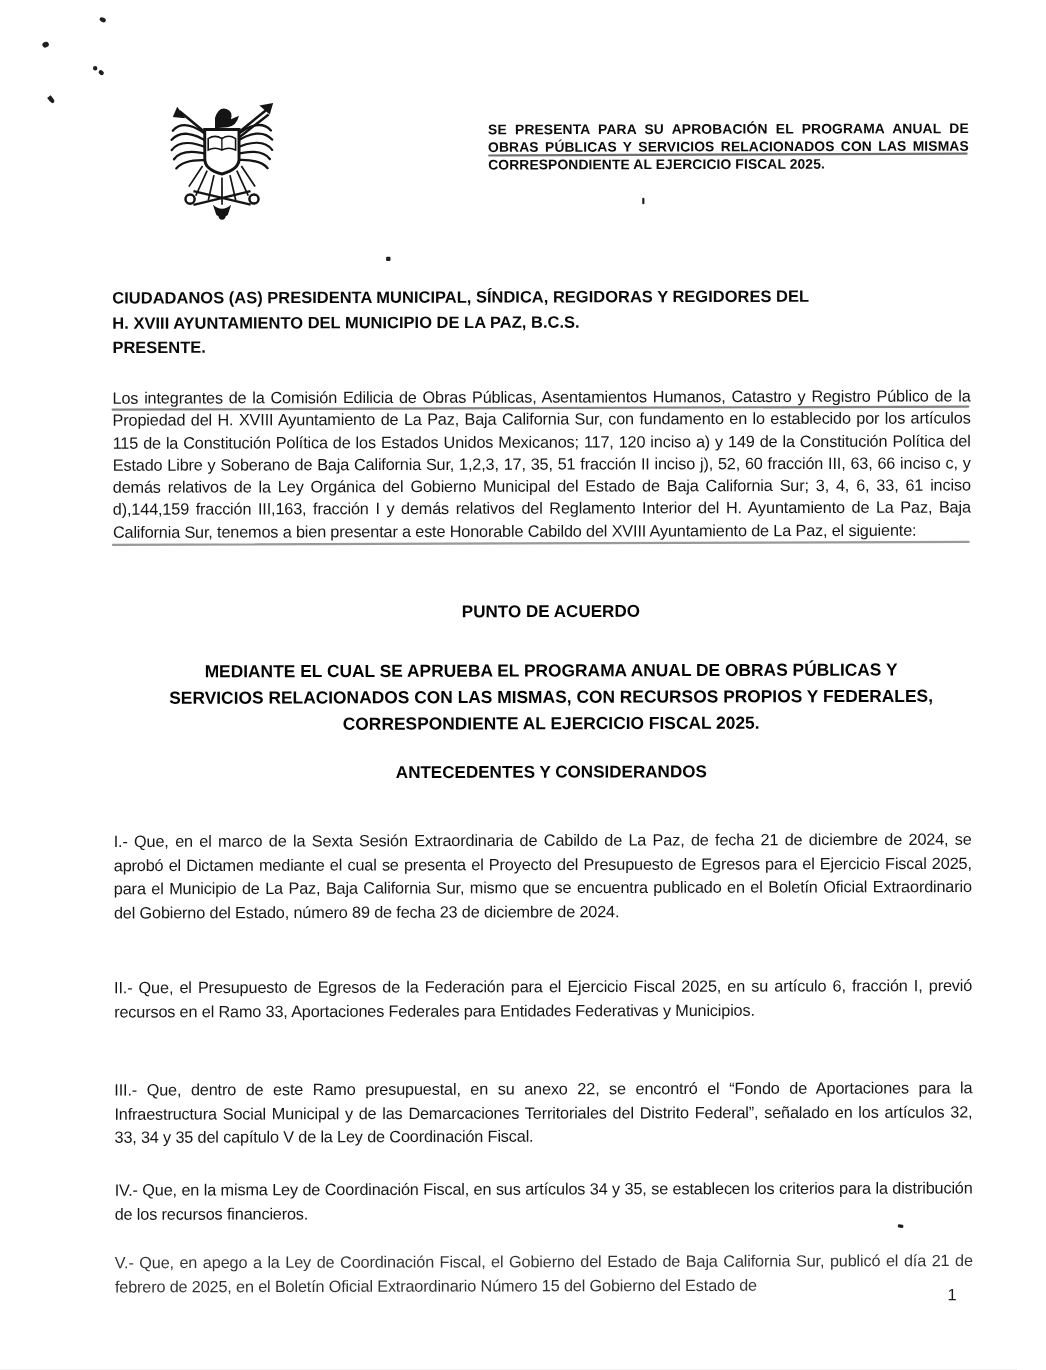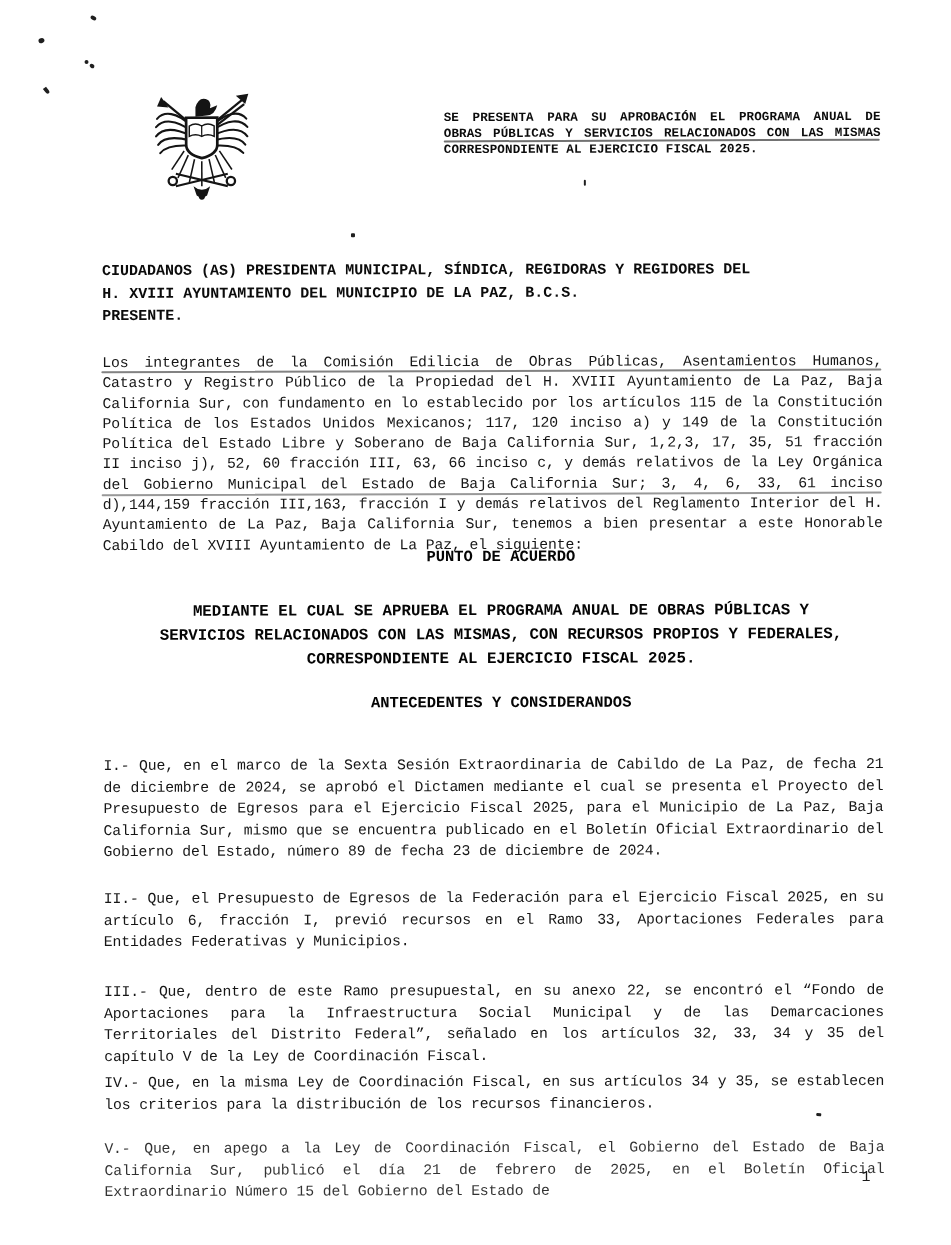--- a/index.html
+++ b/index.html
@@ -1,21 +1,21 @@
 <!DOCTYPE html>
 <html><head>
 <meta charset="utf-8">
 <style>
   html,body{margin:0;padding:0;background:#e8e8e8;}
   .page{
     position:relative;
     width:951px;height:1245px;
     margin:0 auto;
     background:#ffffff;
-    font-family:Liberation Mono, monospace;
+    font-family:Liberation Sans, sans-serif;
     color:#151515;
     overflow:hidden;
   }
   .tilt{position:absolute;inset:0;transform:rotate(-0.15deg);transform-origin:50% 50%;}
 
   
   .header-note{position:absolute;left:445px;top:110px;width:437px;
     font-weight:700;font-size:12.6px;line-height:16.2px;color:#0c0c0c;letter-spacing:.1px;}
   .header-note .jline{text-align:justify;text-align-last:justify;}
   .header-note .nline{text-align:left;}

